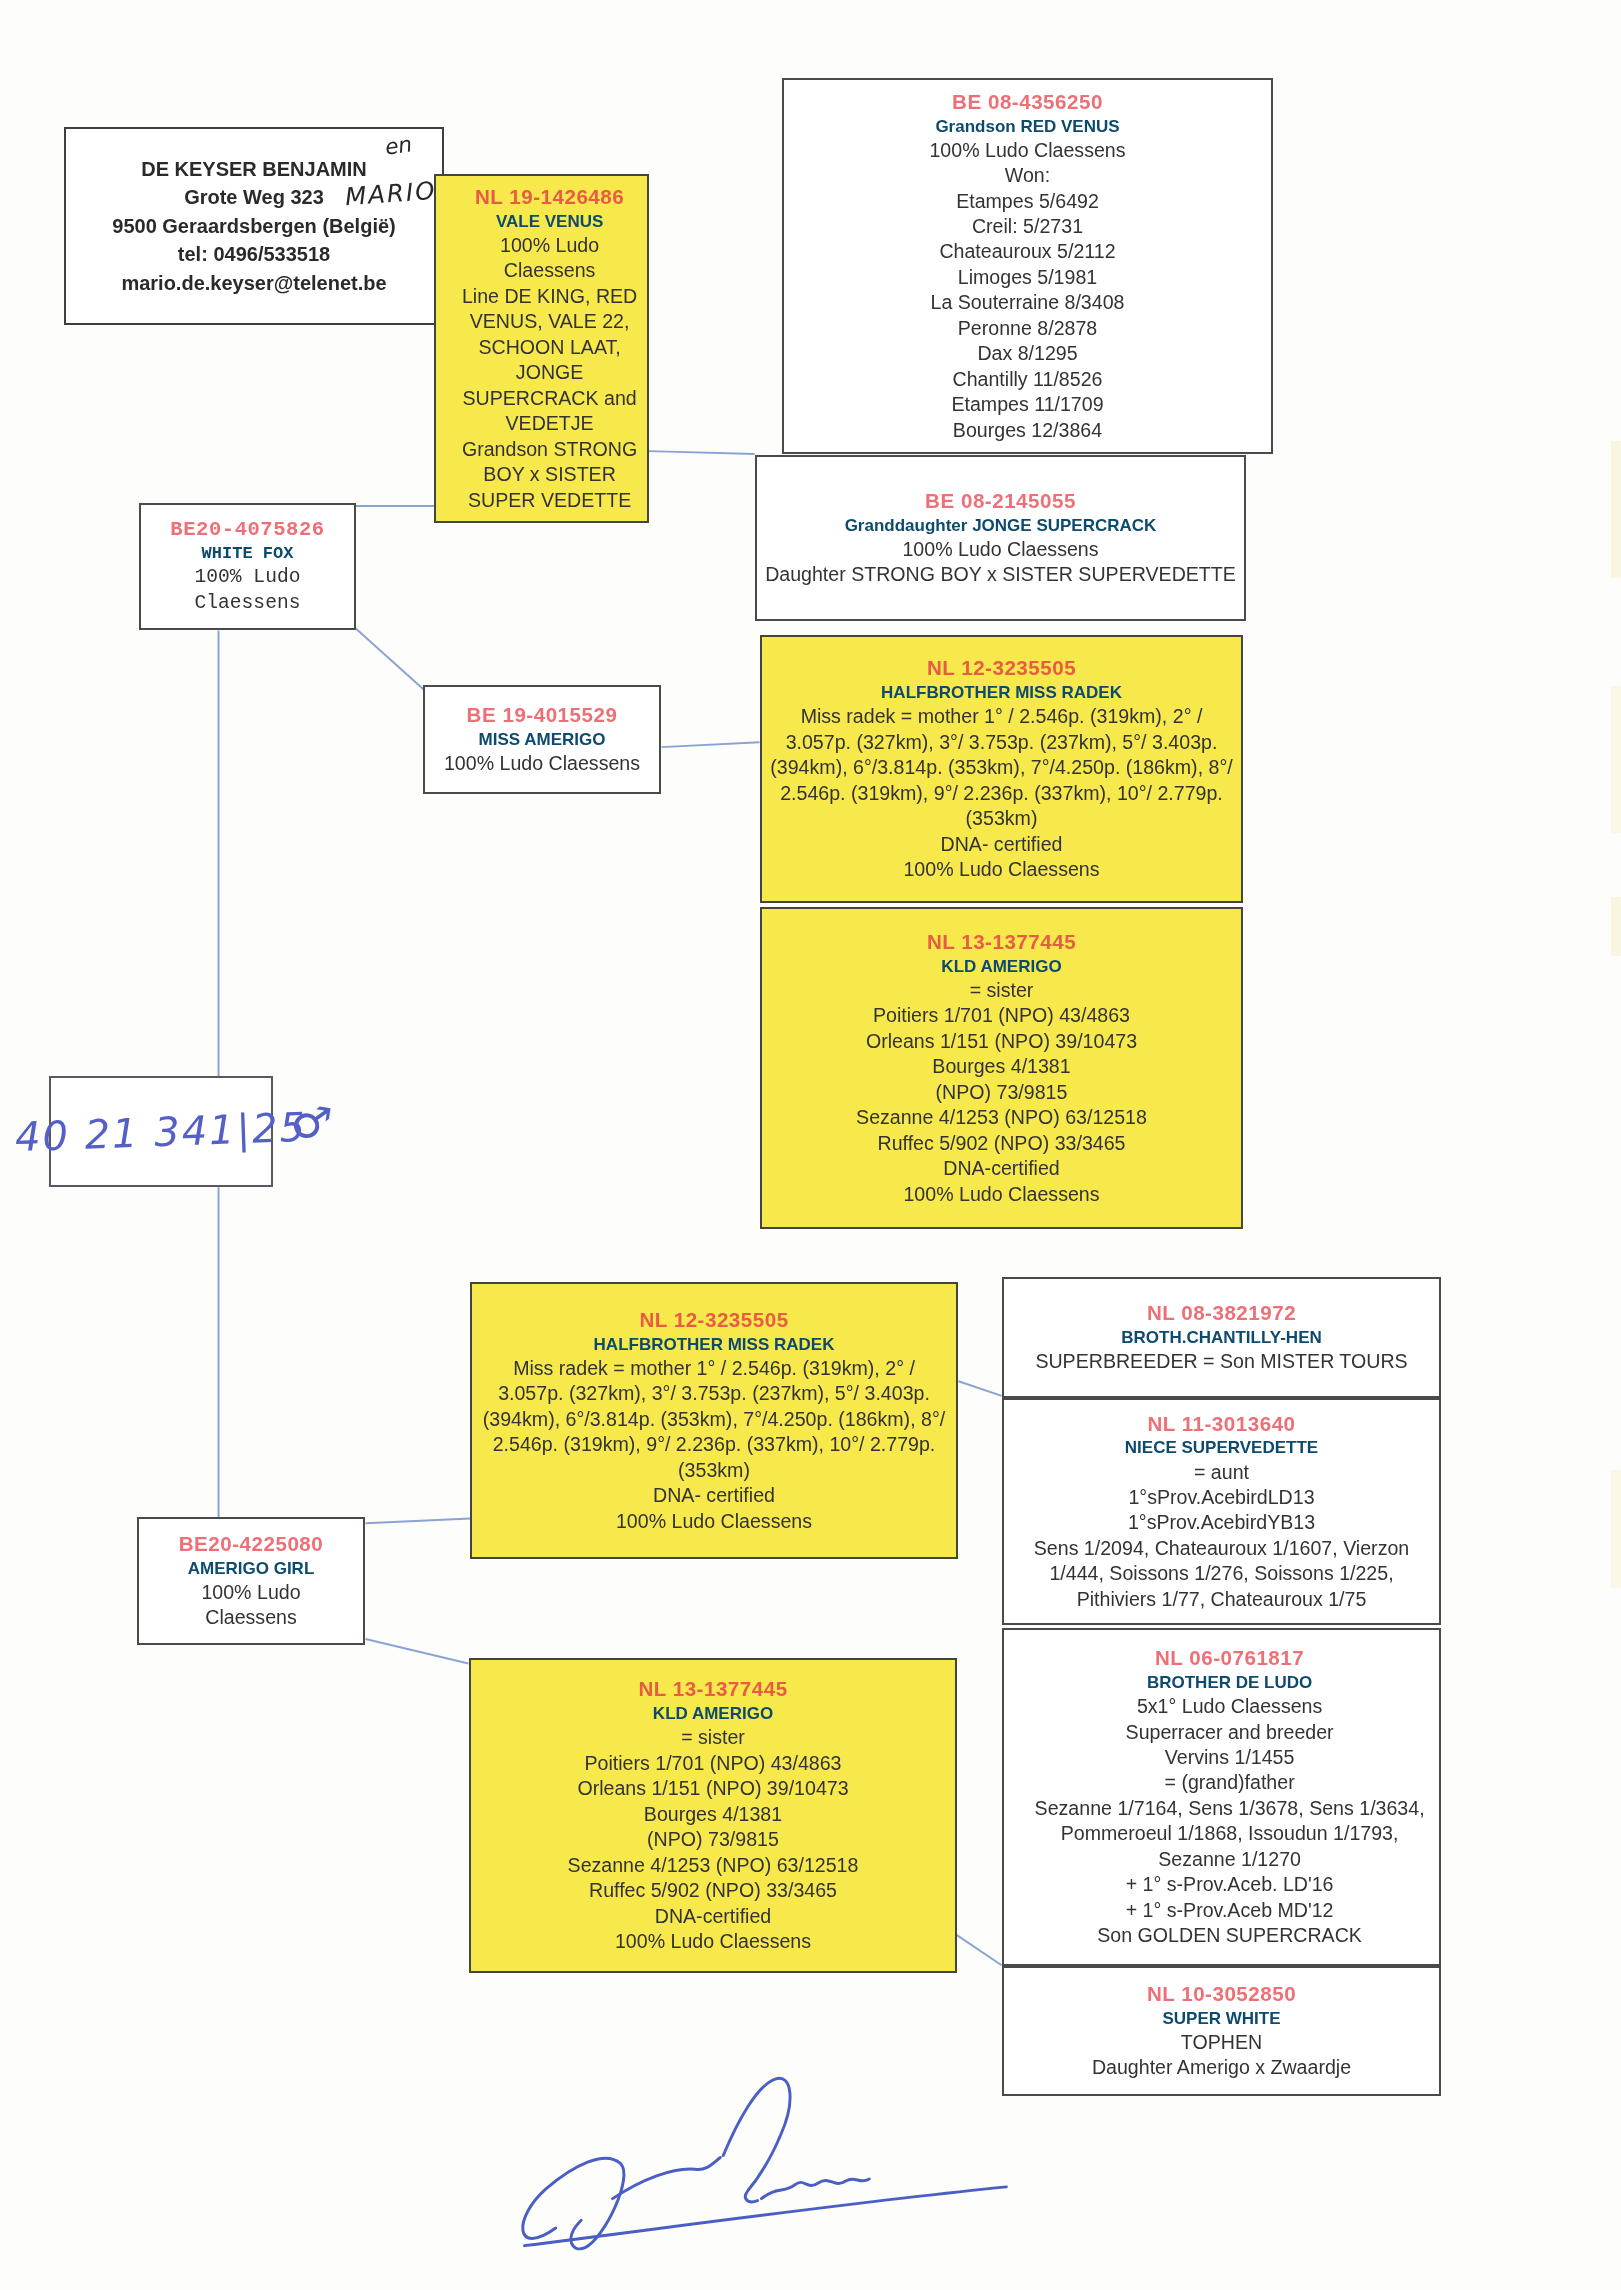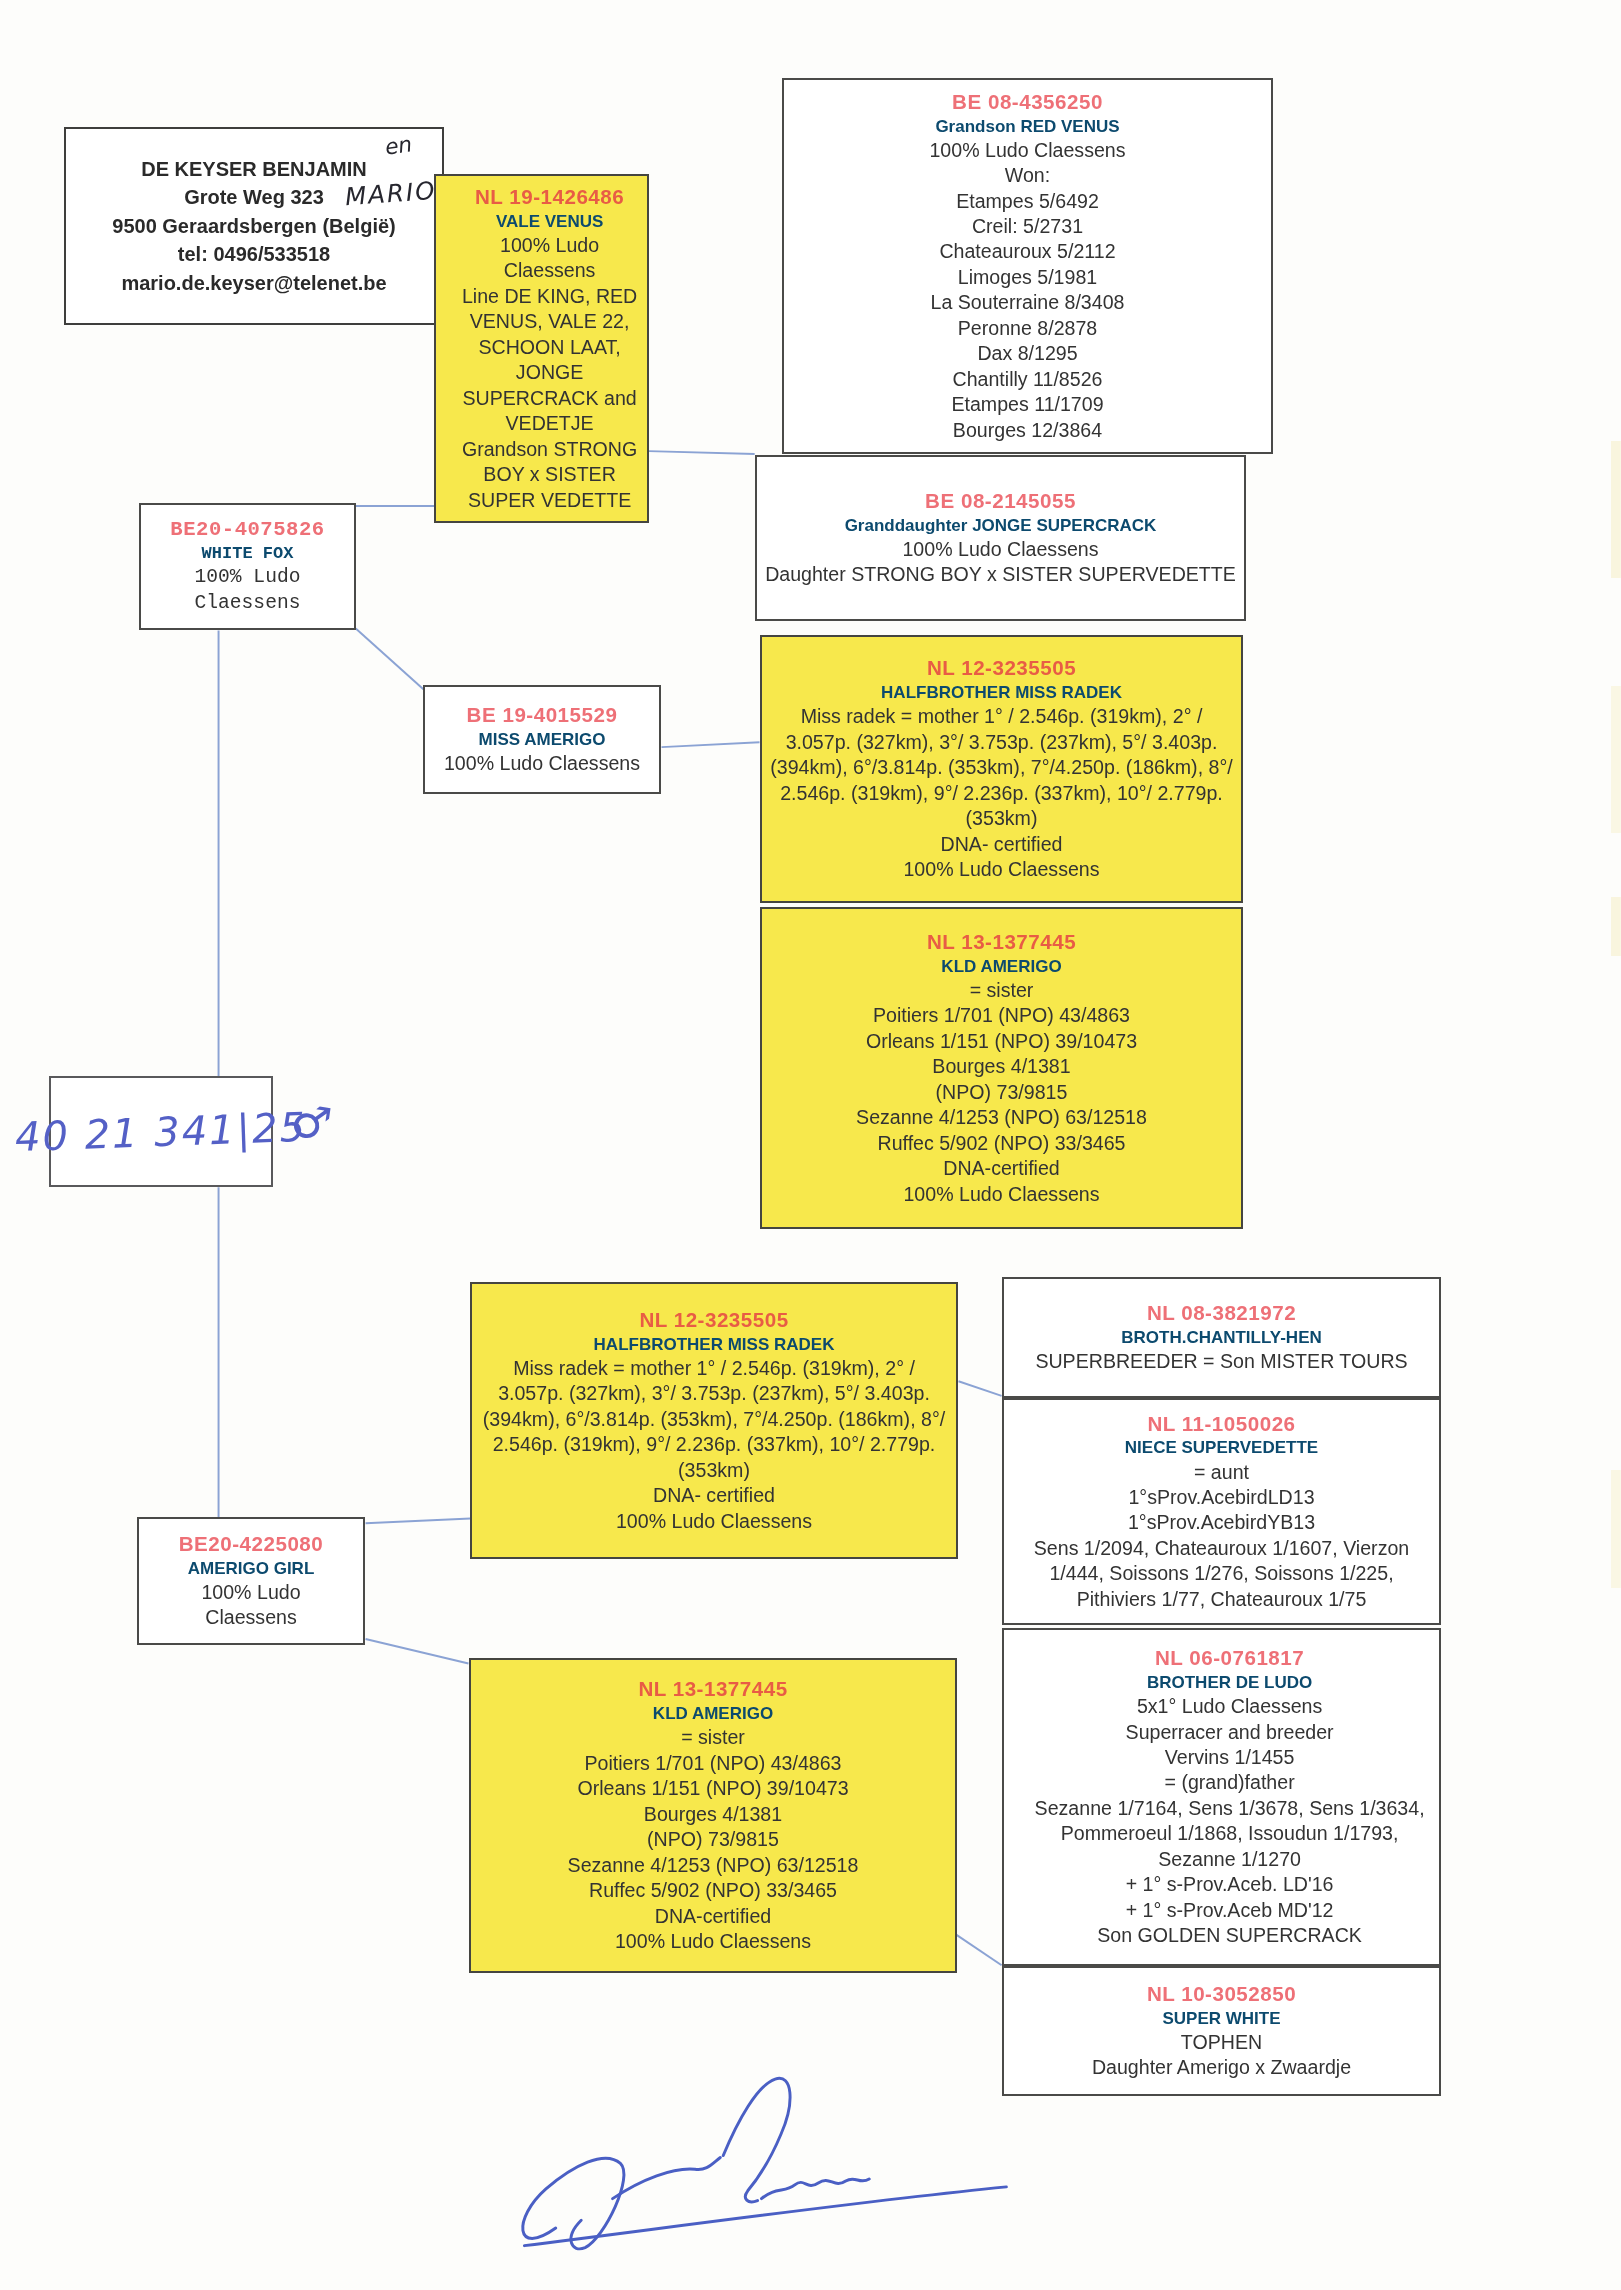--- a/index.html
+++ b/index.html
@@ -211,21 +211,21 @@
       <div class="name">AMERIGO GIRL</div>
       <div class="body">100% Ludo
 Claessens</div>
     </div>
     <div class="pbox" data-box="broth-chantilly">
       <div class="ring">NL 08-3821972</div>
       <div class="name">BROTH.CHANTILLY-HEN</div>
       <div class="body">SUPERBREEDER = Son MISTER TOURS</div>
     </div>
     <div class="pbox" data-box="niece-supervedette">
-      <div class="ring">NL 11-1050026</div>
+      <div class="ring">NL 11-3013640</div>
       <div class="name">NIECE SUPERVEDETTE</div>
       <div class="body">= aunt
 1°sProv.AcebirdLD13
 1°sProv.AcebirdYB13
 Sens 1/2094, Chateauroux 1/1607, Vierzon 1/444, Soissons 1/276, Soissons 1/225, Pithiviers 1/77, Chateauroux 1/75</div>
     </div>
     <div class="pbox" data-box="brother-de-ludo">
       <div class="ring">NL 06-0761817</div>
       <div class="name">BROTHER DE LUDO</div>
       <div class="body">5x1° Ludo Claessens

